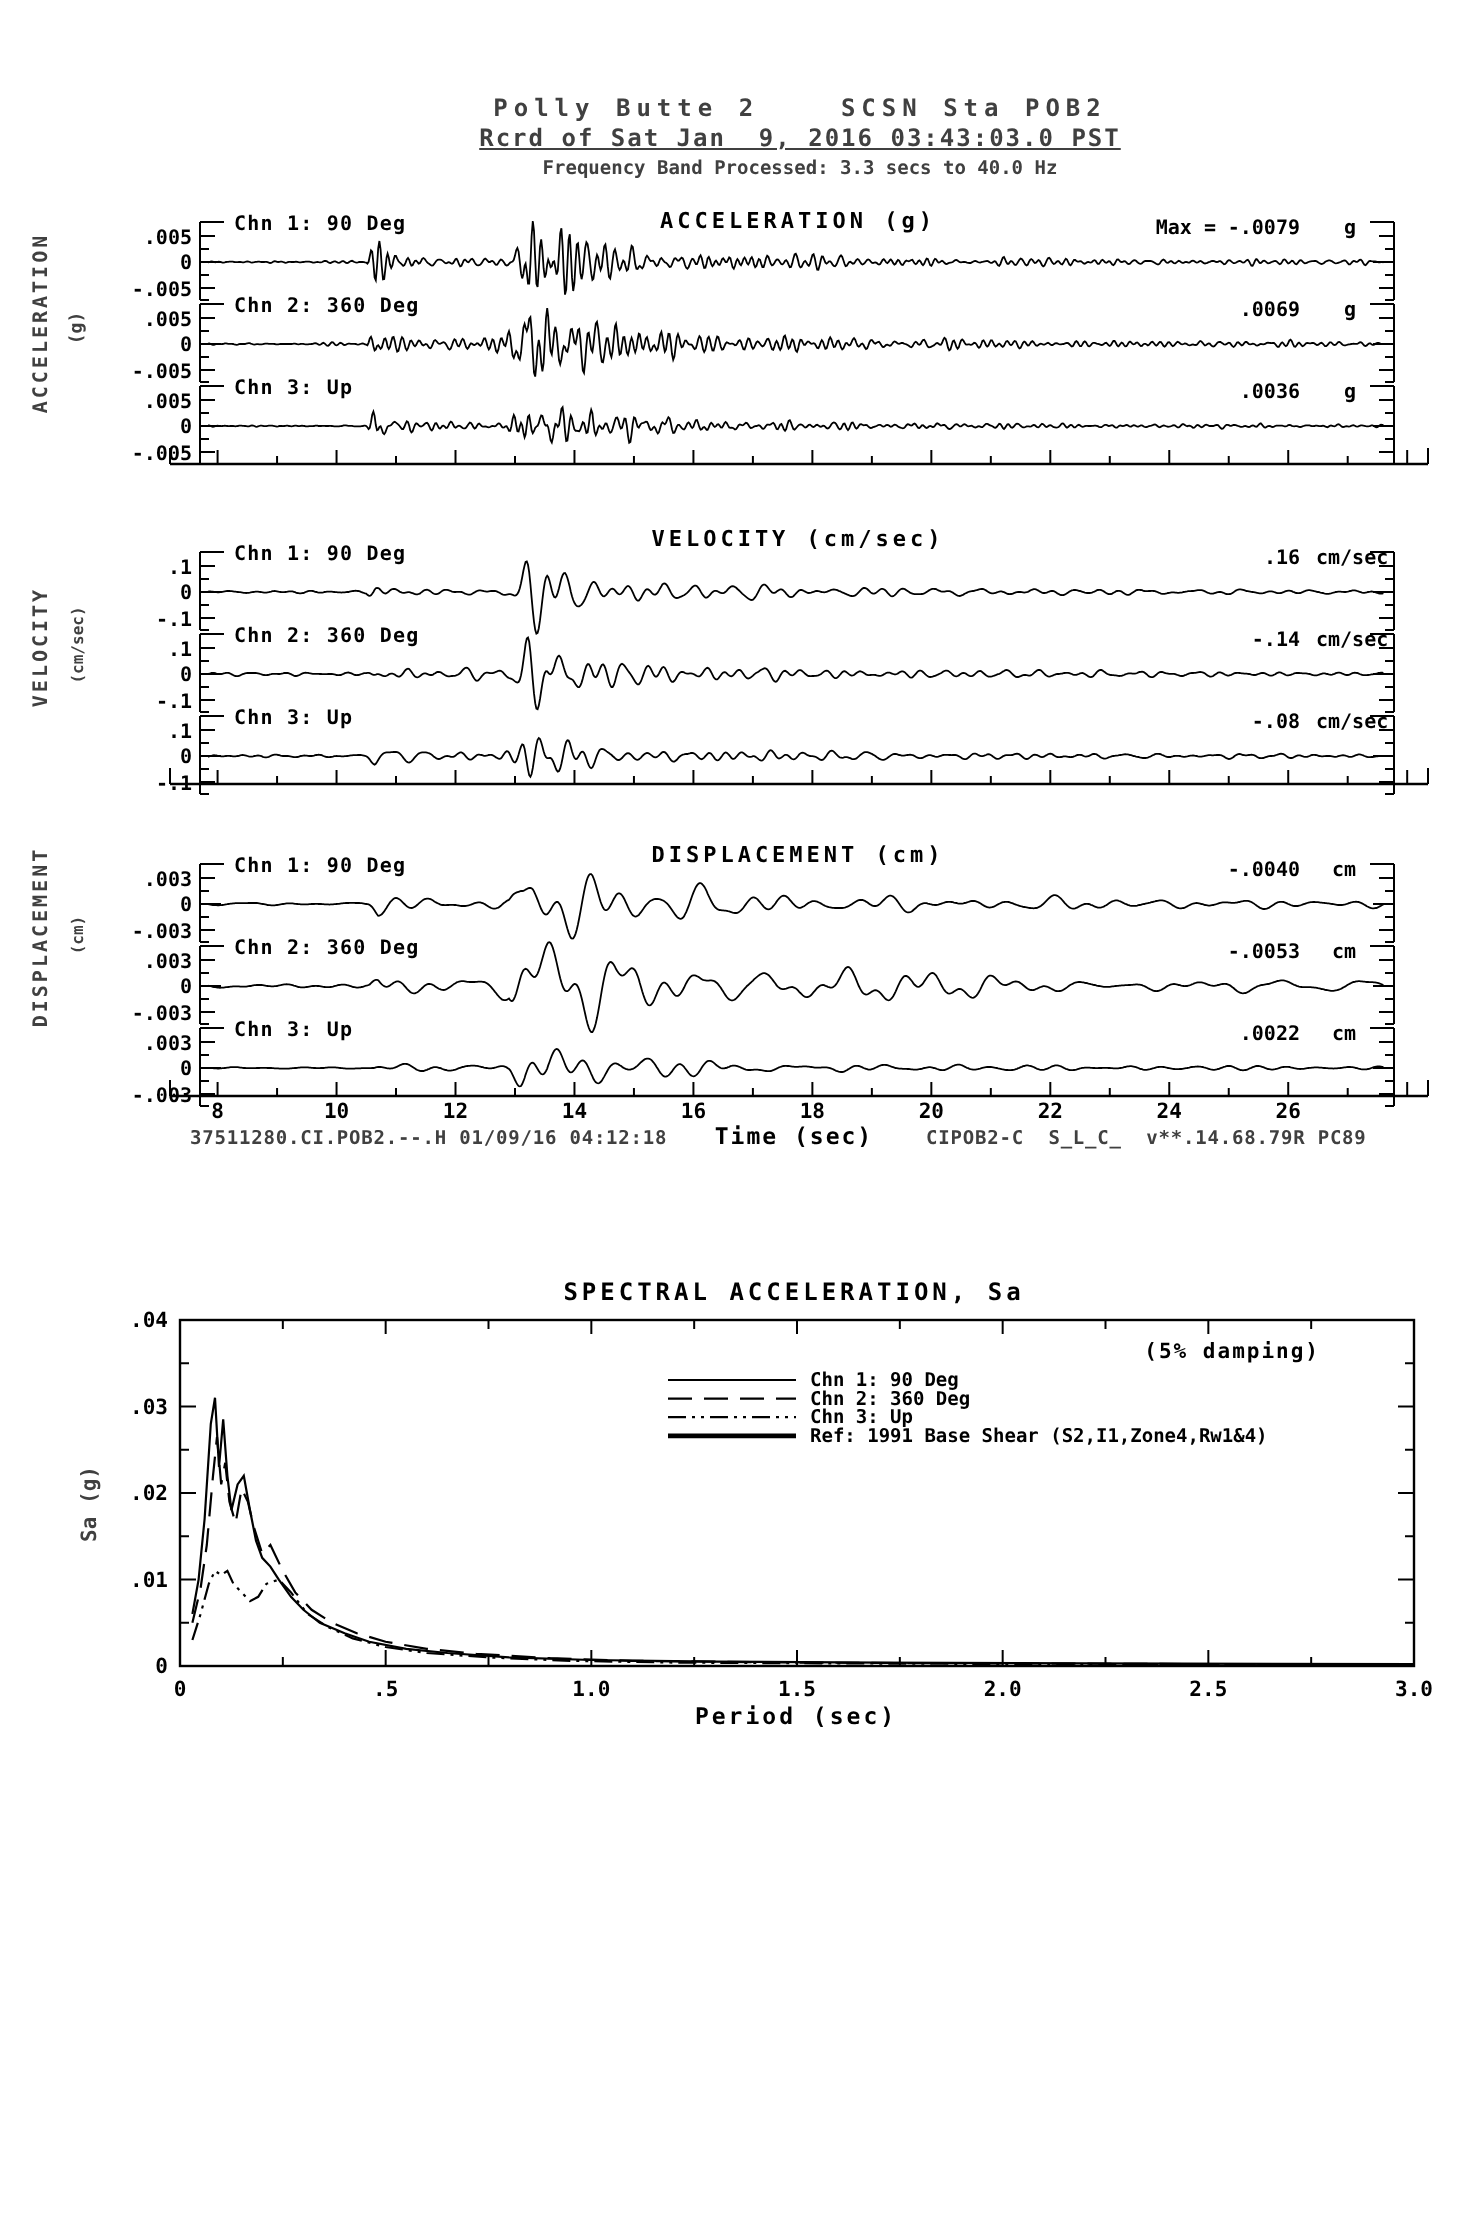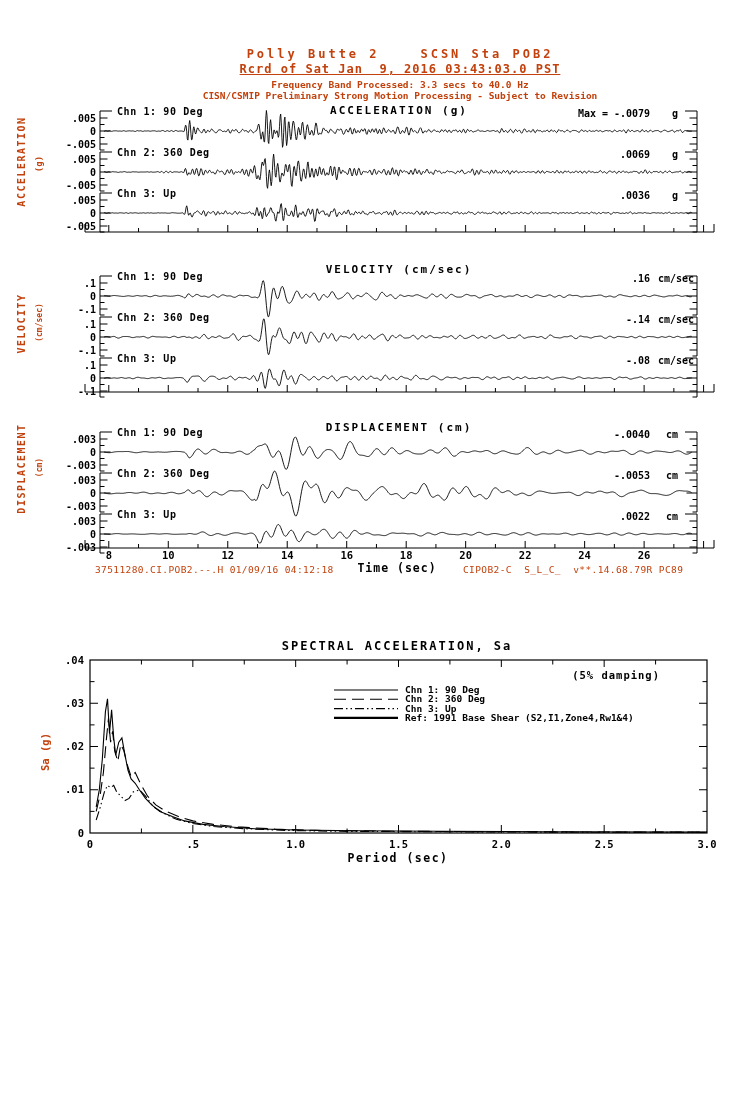--- a/index.html
+++ b/index.html
@@ -1,38 +1,37 @@
 <!DOCTYPE html>
 <html><head>
 <meta charset="utf-8">
 <style>
   html,body{margin:0;padding:0;background:#fff;}
   .page{position:relative;width:739px;height:1115px;background:#fff;overflow:hidden;
-        font-family:"DejaVu Sans Mono",monospace;color:#c2410c;}
+        font-family:"DejaVu Sans Mono",monospace;color:#404040;}
   .hdr{position:absolute;left:60px;top:47px;width:680px;text-align:center;font-weight:bold;}
   .h1{font-size:12px;letter-spacing:3px;white-space:pre;}
   .h2{font-size:12px;letter-spacing:1px;white-space:pre;margin-top:1px;text-decoration:underline;}
   .h3{font-size:9.5px;white-space:pre;margin-top:3px;}
   .h4{font-size:9.5px;white-space:pre;}
   .vlab{position:absolute;font-weight:bold;white-space:nowrap;text-align:center;
         transform:rotate(-90deg);}
-  .ft{position:absolute;top:564px;font-size:9.5px;font-weight:normal;letter-spacing:.4px;white-space:pre;}
+  .ft{position:absolute;top:564px;font-size:9.5px;font-weight:bold;letter-spacing:.4px;white-space:pre;}
   svg{position:absolute;left:0;top:0;}
   svg text{font-weight:bold;fill:#000;}
 </style>
 </head>
 <body>
 
 <div class="page">
 
   <div class="hdr">
     <div class="h1">Polly Butte 2    SCSN Sta POB2</div>
     <div class="h2">Rcrd of Sat Jan  9, 2016 03:43:03.0 PST</div>
     <div class="h3">Frequency Band Processed: 3.3 secs to 40.0 Hz</div>
-    <div class="h4">CISN/CSMIP Preliminary Strong Motion Processing - Subject to Revision</div>
   </div>
 
   <div class="vlab" style="left:-59px;top:156px;width:160px;font-size:10px;letter-spacing:1.5px;">ACCELERATION</div>
   <div class="vlab" style="left:19px;top:159px;width:40px;font-size:9px;">(g)</div>
 
   <div class="vlab" style="left:-39px;top:318px;width:120px;font-size:10px;letter-spacing:1.5px;">VELOCITY</div>
   <div class="vlab" style="left:-1px;top:318px;width:80px;font-size:8px;">(cm/sec)</div>
 
   <div class="vlab" style="left:-59px;top:463px;width:160px;font-size:10px;letter-spacing:1.5px;">DISPLACEMENT</div>
   <div class="vlab" style="left:19px;top:463px;width:40px;font-size:8px;">(cm)</div>

